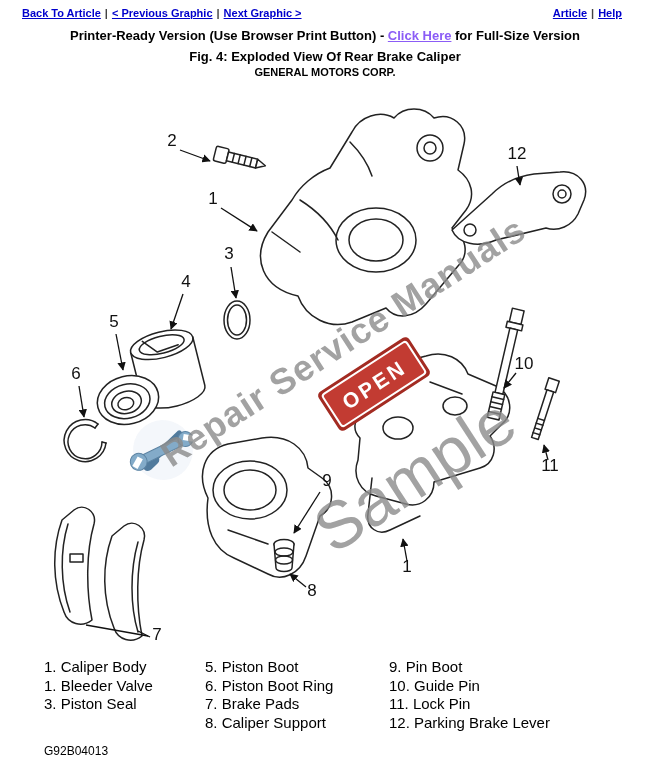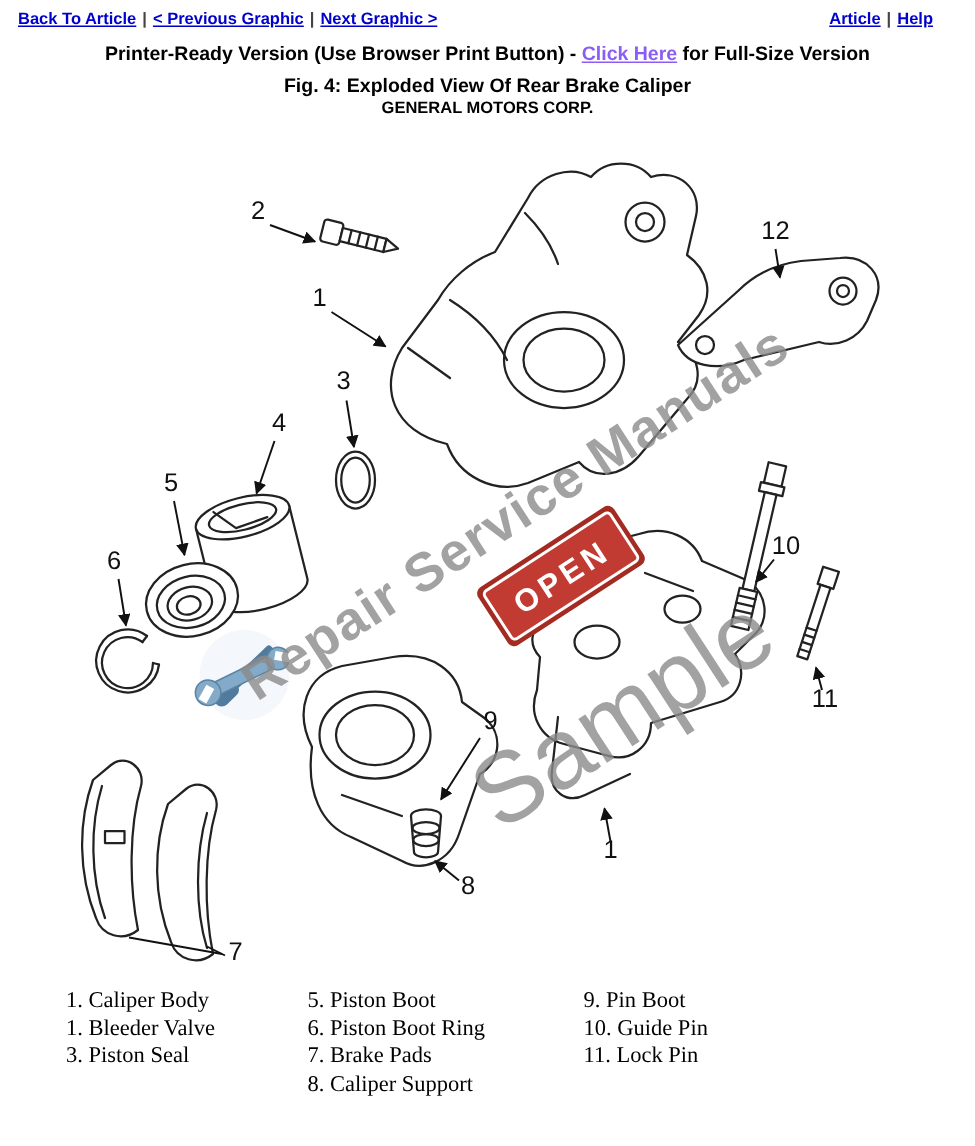--- a/index.html
+++ b/index.html
@@ -5,39 +5,39 @@
   * { margin:0; padding:0; box-sizing:border-box; }
   html,body { background:#fff; }
   body {
     width:650px; height:764px; overflow:hidden;
     font-family:"Liberation Sans", sans-serif; color:#000;
   }
   .page { width:650px; height:764px; position:relative; background:#fff; }
 
   .topbar {
     display:flex; justify-content:space-between; align-items:center;
-    padding:7px 28px 0 12px; font-size:11px; font-weight:bold;
+    padding:7px 28px 0 22px; font-size:11px; font-weight:bold;
   }
   .topbar a { color:#0000cc; text-decoration:underline; cursor:pointer; }
   .sep { color:#444; margin:0 4px; }
 
   .printer-line { text-align:center; font-size:13px; font-weight:bold; margin-top:9px; }
   .printer-line a { color:#8b5cf6; text-decoration:underline; cursor:pointer; }
 
   .fig-caption   { text-align:center; font-size:13px; font-weight:bold; margin-top:6px; }
   .manufacturer  { text-align:center; font-size:11px; font-weight:bold; margin-top:2px; }
 
   .diagram { margin-top:4px; }
   svg { display:block; }
   svg text { font-family:"Liberation Sans", sans-serif; }
   .callout { font-size:17px; fill:#111; }
   .art { stroke:#222; stroke-width:1.5; stroke-linejoin:round; stroke-linecap:round; fill:none; }
   .leader { stroke:#111; stroke-width:1.3; fill:none; }
 
-  .legend { display:flex; padding-left:44px; margin-top:6px; font-size:15px; color:#000;font-family:Liberation Serif, serif; }
+  .legend { display:flex; padding-left:44px; margin-top:6px; font-size:15px; color:#000; }
   .legend .col span { display:block; line-height:18.5px; }
   .col1 { width:161px; }
   .col2 { width:184px; }
 
   .figure-id { margin:12px 0 0 44px; font-size:12px; }
 </style>
 </head>
 <body>
 
 <div class="page">
@@ -242,16 +242,18 @@
     <div class="col col2">
       <span>5. Piston Boot</span>
       <span>6. Piston Boot Ring</span>
       <span>7. Brake Pads</span>
       <span>8. Caliper Support</span>
     </div>
     <div class="col col3">
       <span>9. Pin Boot</span>
       <span>10. Guide Pin</span>
       <span>11. Lock Pin</span>
+      <span>12. Parking Brake Lever</span>
     </div>
   </div>
 
+  <div class="figure-id">G92B04013</div>
 </div>
 
 </body></html>

